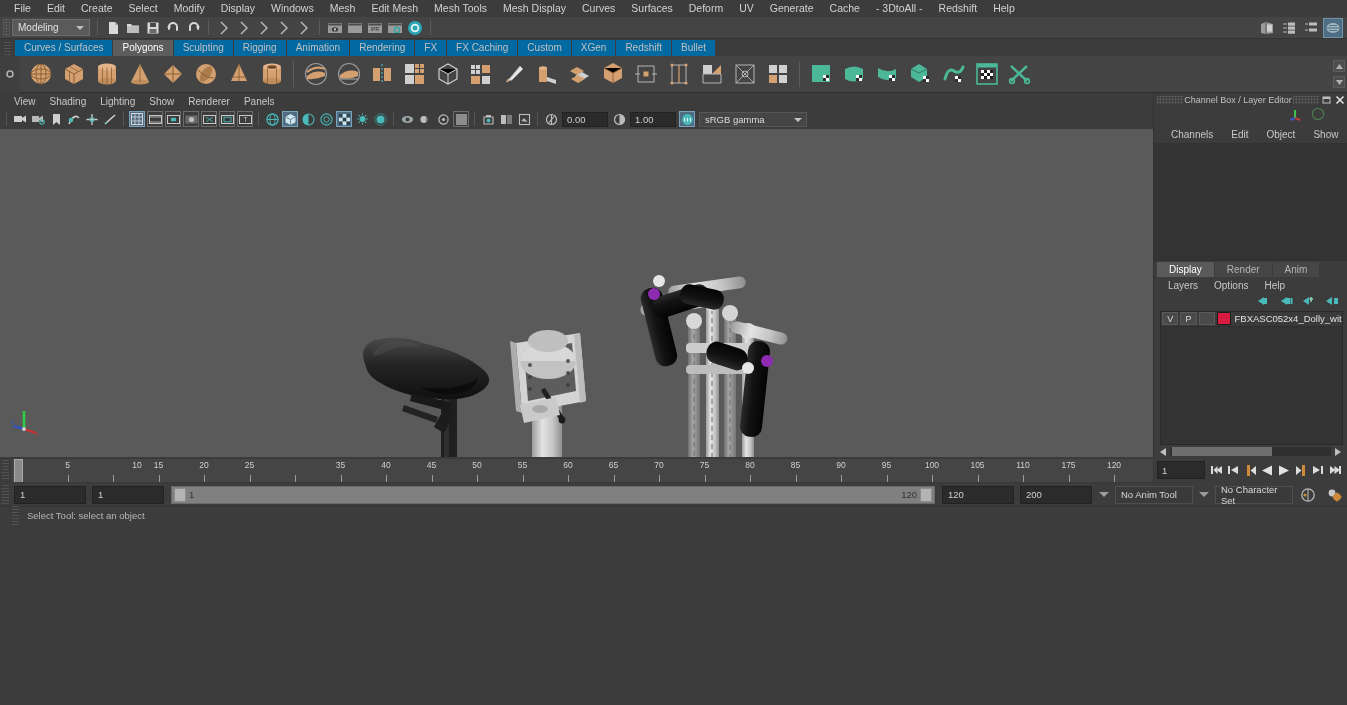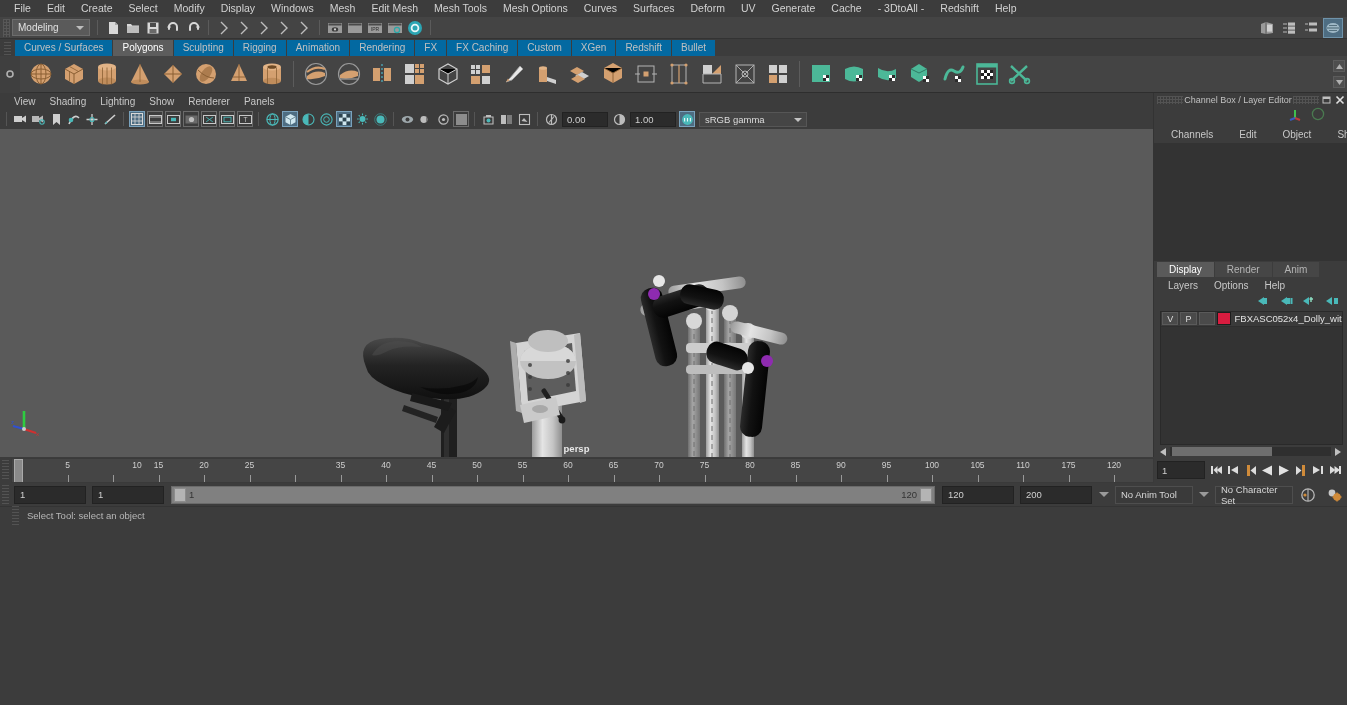--- a/index.html
+++ b/index.html
@@ -95,21 +95,21 @@
   .rp-title .ttxt { flex:1 1 auto; text-align:center; }
   .rp-title .tdots2 { width:26px; height:8px; margin-right:2px;
     background-image:repeating-linear-gradient(to right,#6a6a6a 0 1px,transparent 1px 3px),
                      repeating-linear-gradient(to bottom,#6a6a6a 0 1px,transparent 1px 3px);
     background-size:3px 3px; opacity:.5; }
   .rp-title .wbtn { width:12px; height:12px; display:flex; align-items:center;
     justify-content:center; margin-right:1px; }
   .rp-icons { height:18px; display:flex; align-items:center; justify-content:flex-end;
     padding-right:22px; gap:8px; }
   .rp-menu { height:18px; display:flex; align-items:center; font-size:10px;
-    padding-left:8px; gap:8px; }
+    padding-left:8px; gap:0; }
   .rp-menu span { padding:0 9px; }
   .chanbox { flex:1 1 auto; background:#333; margin:0; min-height:0; }
 
   .layertabs { height:16px; display:flex; align-items:flex-end; padding-left:3px;
     background:#3c3c3c; flex:0 0 auto; }
   .ltab { font-size:10px; padding:2px 12px 2px 12px; background:#464646; color:#b4b4b4;
     margin-right:1px; height:15px; line-height:11px; }
   .ltab.active { background:#5a5a5a; color:#fff; }
   .layermenu { height:17px; display:flex; align-items:center; font-size:10px;
     padding-left:6px; background:#3c3c3c; flex:0 0 auto; }
@@ -181,21 +181,21 @@
     <span class="mi">File</span>
     <span class="mi">Edit</span>
     <span class="mi">Create</span>
     <span class="mi">Select</span>
     <span class="mi">Modify</span>
     <span class="mi">Display</span>
     <span class="mi">Windows</span>
     <span class="mi">Mesh</span>
     <span class="mi">Edit Mesh</span>
     <span class="mi">Mesh Tools</span>
-    <span class="mi">Mesh Options</span>
+    <span class="mi">Mesh Display</span>
     <span class="mi">Curves</span>
     <span class="mi">Surfaces</span>
     <span class="mi">Deform</span>
     <span class="mi">UV</span>
     <span class="mi">Generate</span>
     <span class="mi">Cache</span>
     <span class="mi">- 3DtoAll -</span>
     <span class="mi">Redshift</span>
     <span class="mi">Help</span>
   </div>
@@ -1134,21 +1134,20 @@
           <svg width="34" height="34" viewBox="0 0 34 34">
             <path d="M14 26 L14 8" stroke="#2ecc40" stroke-width="2.6"></path>
             <path d="M14 26 L26 30" stroke="#d03030" stroke-width="2.2"></path>
             <path d="M14 26 L3 23" stroke="#3050d0" stroke-width="2.2"></path>
             <circle cx="14" cy="26" r="2" fill="#cccccc"></circle>
             <text x="26" y="33" font-size="6" fill="#d03030" font-family="Liberation Sans">x</text>
             <text x="1" y="21" font-size="6" fill="#3050d0" font-family="Liberation Sans">z</text>
           </svg>
         </div>
 
-        <div class="vplabel">persp</div>
       </div>
     </div>
 
     <div class="rpanel">
 
       <div class="rp-title">
         <span class="dots"></span>
         <span class="ttxt">Channel Box / Layer Editor</span>
         <span class="tdots2"></span>
         <span class="wbtn">

